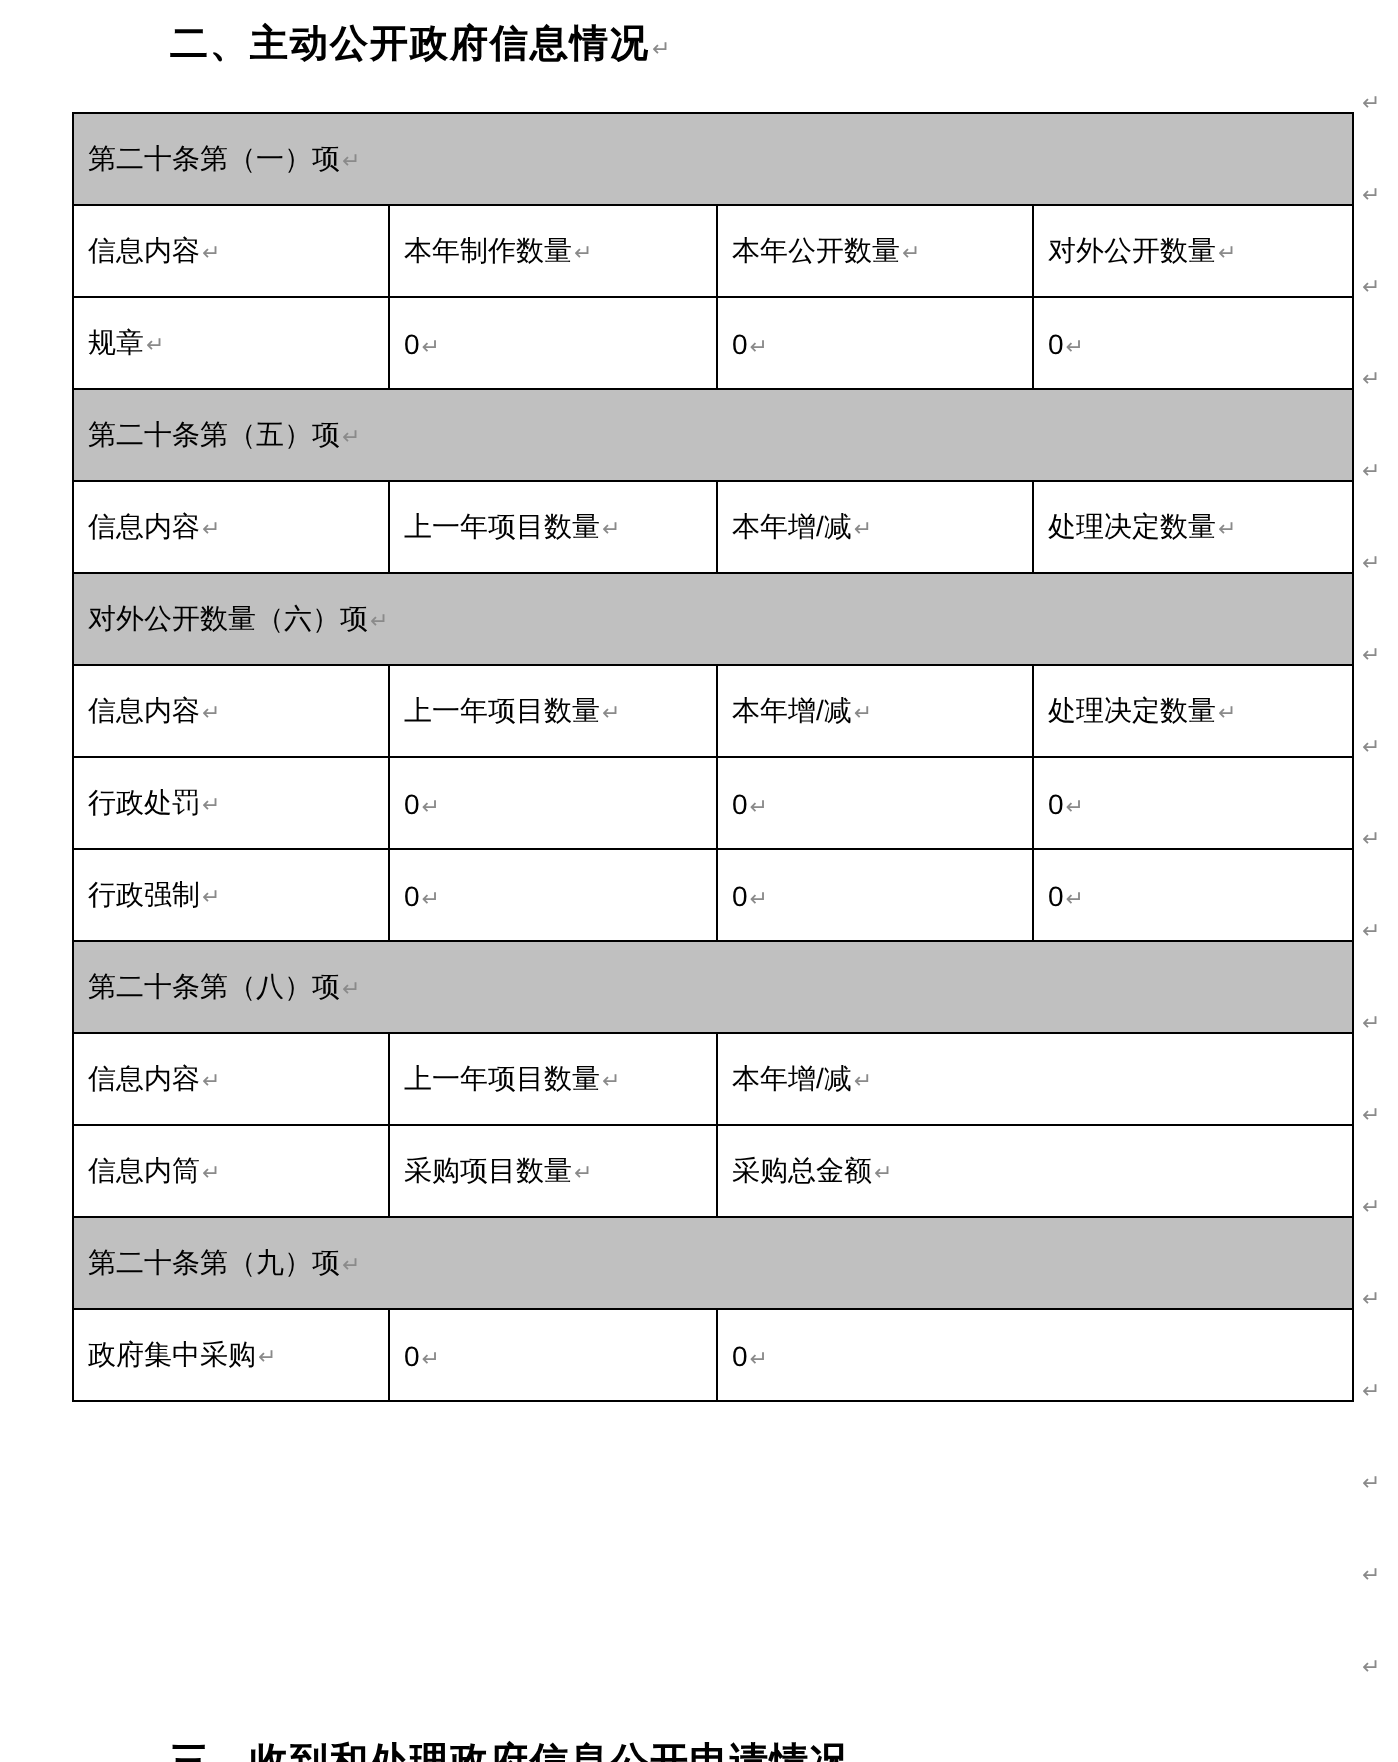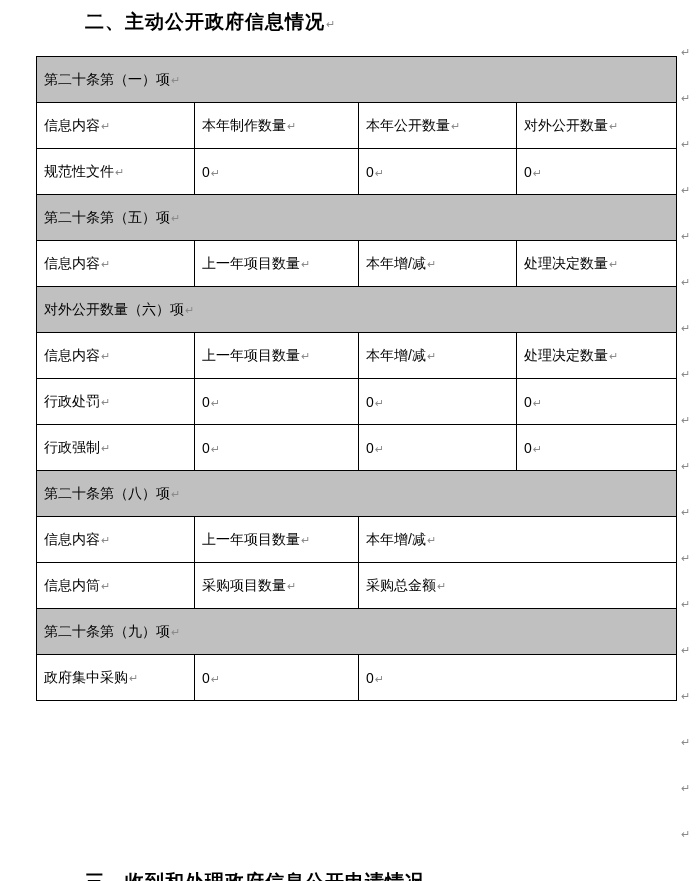--- a/index.html
+++ b/index.html
@@ -56,21 +56,21 @@
       <tr>
         <td class="section-cell" colspan="4"><span>第二十条第（一）项</span><span class="mark">↵</span></td>
       </tr>
       <tr>
         <td><span>信息内容</span><span class="mark">↵</span></td>
         <td><span>本年制作数量</span><span class="mark">↵</span></td>
         <td><span>本年公开数量</span><span class="mark">↵</span></td>
         <td><span>对外公开数量</span><span class="mark">↵</span></td>
       </tr>
       <tr>
-        <td><span>规范性文件</span><span class="mark">↵</span></td>
+        <td><span>规章</span><span class="mark">↵</span></td>
         <td><span>0</span><span class="mark">↵</span></td>
         <td><span>0</span><span class="mark">↵</span></td>
         <td><span>0</span><span class="mark">↵</span></td>
       </tr>
       <tr>
         <td class="section-cell" colspan="4"><span>第二十条第（五）项</span><span class="mark">↵</span></td>
       </tr>
       <tr>
         <td><span>信息内容</span><span class="mark">↵</span></td>
         <td><span>上一年项目数量</span><span class="mark">↵</span></td>

